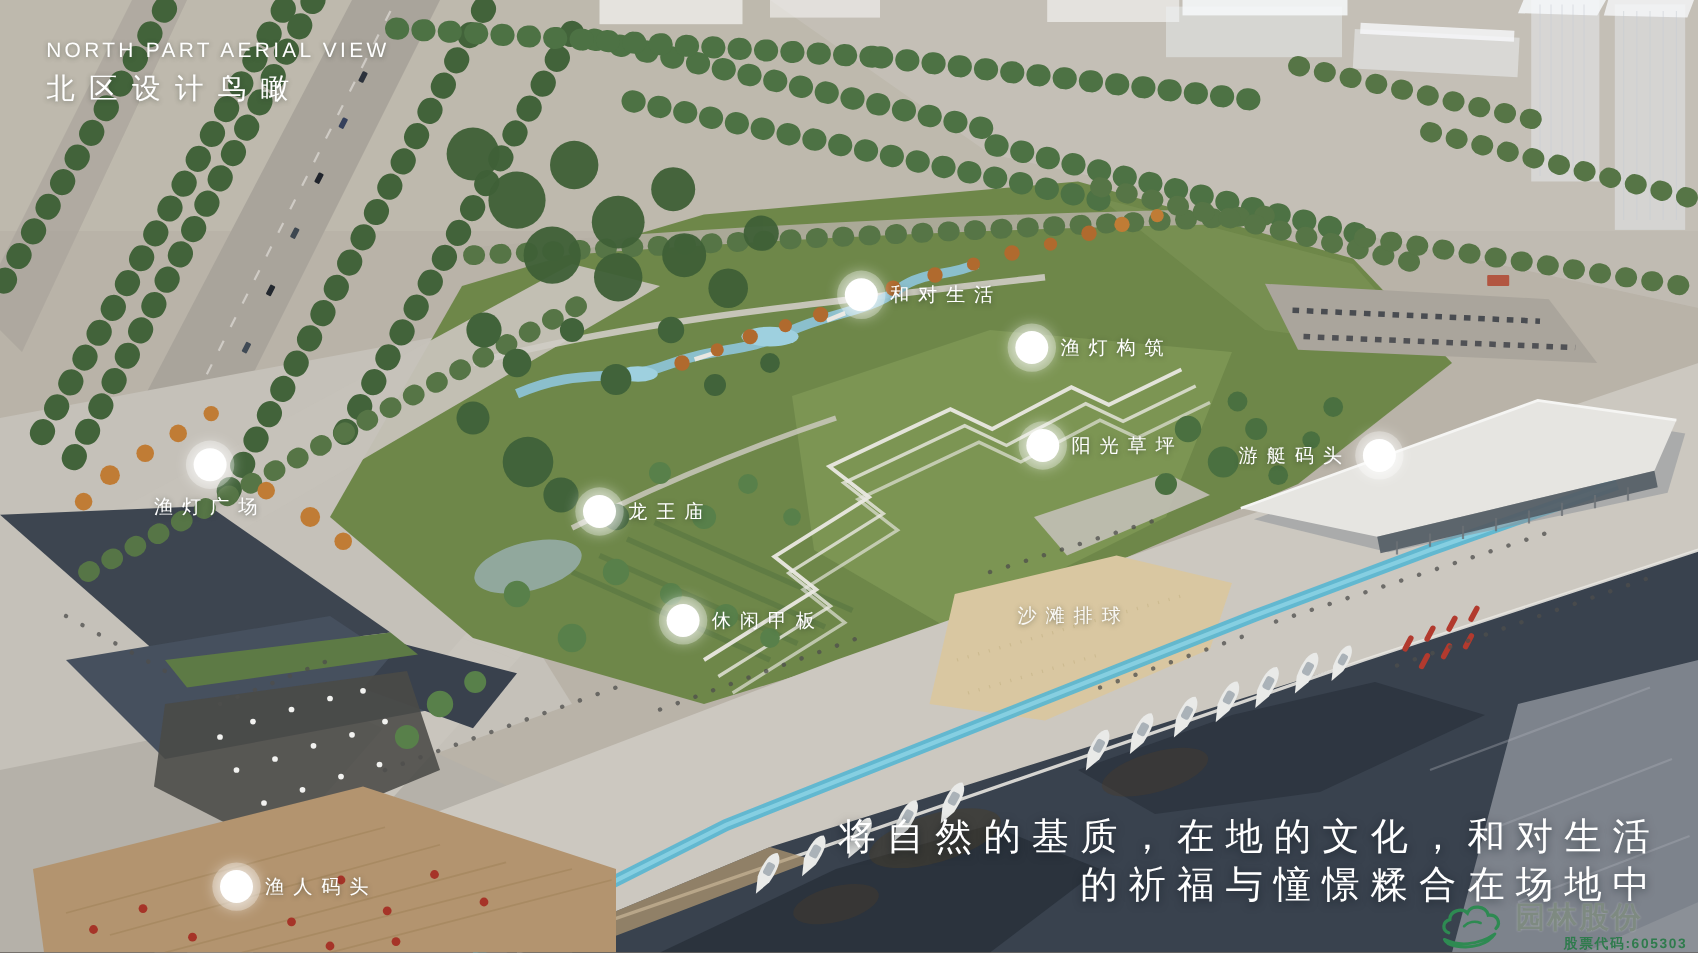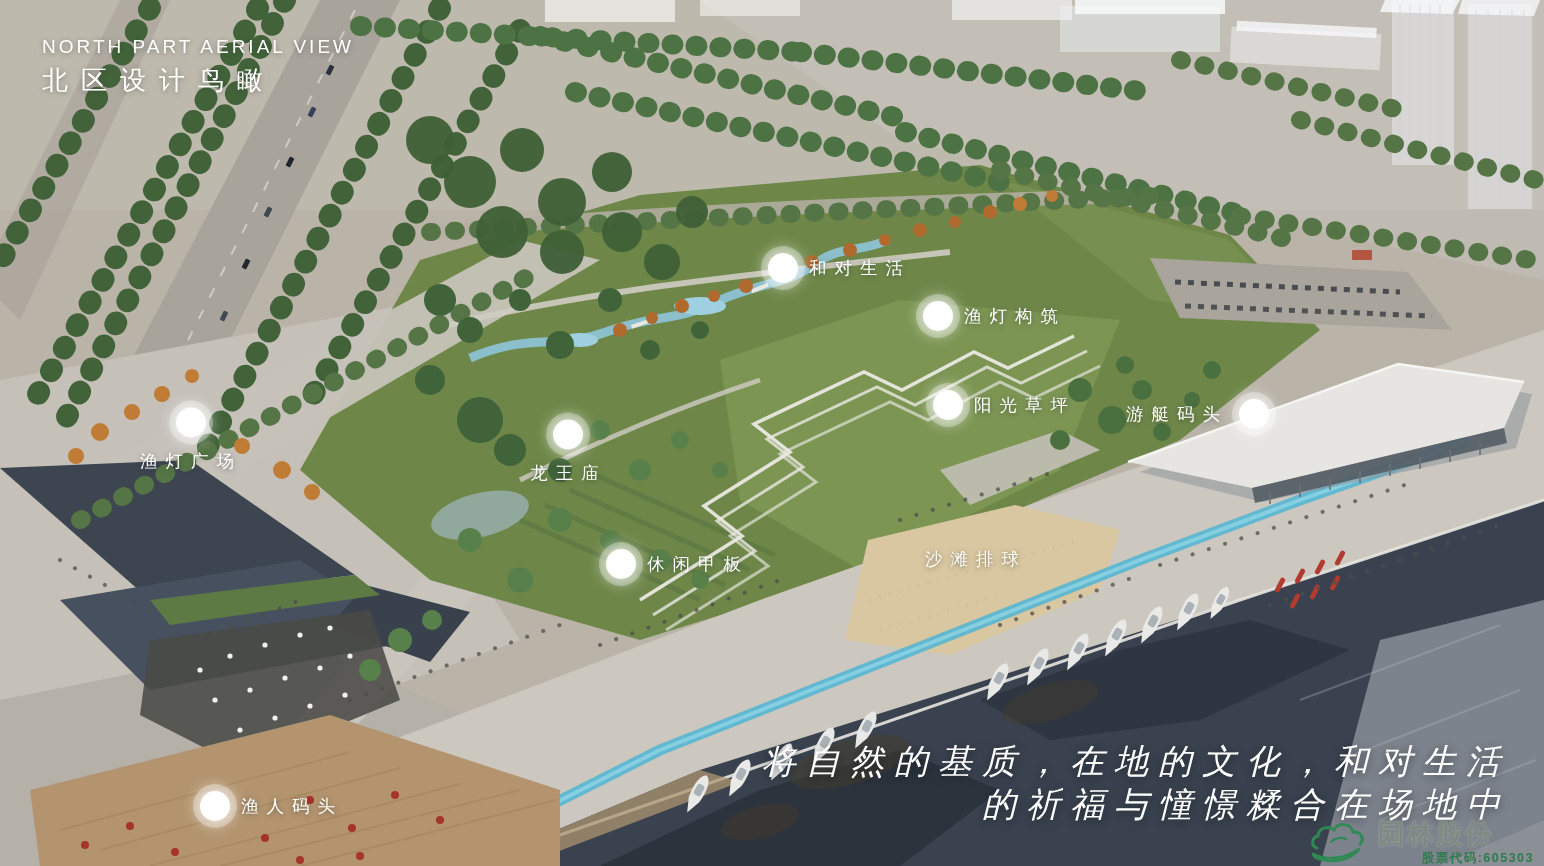--- a/index.html
+++ b/index.html
@@ -16,21 +16,21 @@
            white-space:nowrap;}
   .marker{width:30px;height:30px;border-radius:50%;background:#fff;flex:0 0 auto;
           box-shadow:0 0 0 7px rgba(255,255,255,.30),0 0 14px 4px rgba(255,255,255,.65);}
   .clabel{color:#fff;font-size:17.5px;letter-spacing:8px;font-family:"Liberation Serif",serif;
           text-shadow:0 1px 5px rgba(30,40,30,.5);}
   .nomark .clabel{color:rgba(255,255,255,.93);}
   
   .caption{position:absolute;right:44px;top:740px;text-align:right;color:#fff;
            font-family:"Liberation Serif",serif;font-size:34px;font-weight:500;
            letter-spacing:10px;line-height:43px;text-shadow:0 2px 8px rgba(10,16,24,.55);}
-  .caption div{margin-right:-10px;font-style:italic;}
+  .caption div{margin-right:-10px;}
   
   .logo{position:absolute;right:10px;bottom:2px;display:flex;align-items:flex-end;gap:7px;}
   .logo-mark{width:64px;height:46px;flex:0 0 auto;}
   .logo-name{font-size:27px;font-weight:bold;letter-spacing:2px;color:#7e8a81;
              text-shadow:0 0 2px rgba(255,255,255,.35);line-height:1;}
   .logo-stock{font-size:12.5px;font-weight:bold;letter-spacing:1.5px;color:#2f7b4d;margin-top:4px;line-height:1;margin-left:44px;}
 </style>
 </head>
 <body>
 
@@ -414,21 +414,21 @@
   <div class="callout" style="left:1126px;top:414px;">
     <span class="clabel">游艇码头</span>
     <span class="marker"></span>
   </div>
 
   <div class="callout" style="left:140px;top:440px;flex-direction:column;">
     <span class="marker"></span>
     <span class="clabel">渔灯广场</span>
   </div>
 
-  <div class="callout" style="left:530px;top:452px;flex-direction:column;">
+  <div class="callout" style="left:530px;top:465px;">
     <span class="marker"></span>
     <span class="clabel">龙王庙</span>
   </div>
 
   <div class="callout nomark" style="left:925px;top:559px;">
     <span class="clabel">沙滩排球</span>
   </div>
 
   <div class="callout" style="left:606px;top:564px;">
     <span class="marker"></span>

